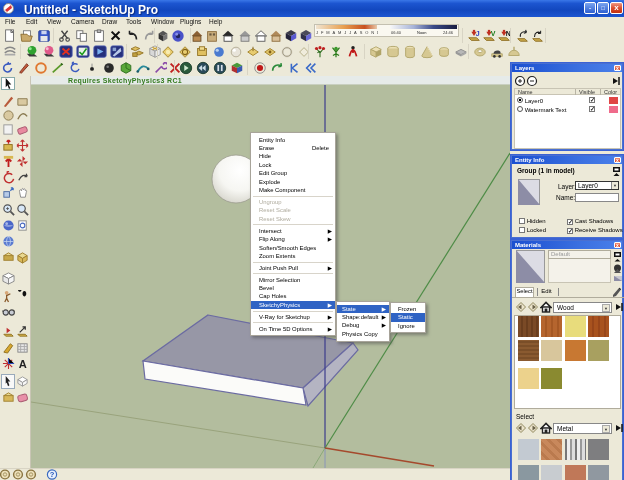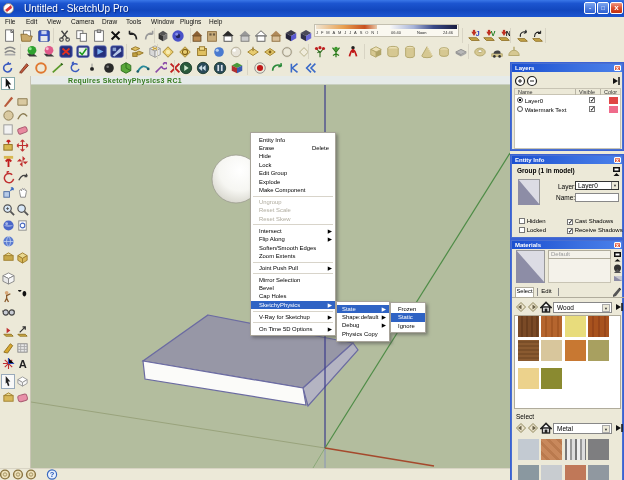--- a/index.html
+++ b/index.html
@@ -1,17 +1,17 @@
 <!DOCTYPE html>
 <html><head><meta charset="utf-8"><style>
 *{margin:0;padding:0;box-sizing:border-box}
 body{width:624px;height:480px;overflow:hidden;font-family:"Liberation Sans",sans-serif;background:#ece9d8;position:relative}
 .abs{position:absolute}
 #title{left:0;top:0;width:624px;height:17px;background:linear-gradient(#3a77e8 0%,#1c55d0 20%,#1247be 60%,#1c55d0 100%);}
-#title .txt{position:absolute;left:24px;top:3px;color:#fff;font-weight:normal;font-size:10px;text-shadow:1px 1px 1px #0a2a80}
+#title .txt{position:absolute;left:24px;top:3px;color:#fff;font-weight:bold;font-size:12px;text-shadow:1px 1px 1px #0a2a80}
 #menubar{left:0;top:17px;width:624px;height:10px;background:#ece9d8;font-size:6.5px;color:#111}
 #menubar span{position:absolute;top:1px}
 .tb{background:#ece9d8}
 #canvas{left:31px;top:76px;width:479px;height:392px;background:#b3bd9e}
 #msgbar{left:31px;top:76px;width:479px;height:9px;background:#e6ebe9;border-bottom:1px solid #c8cfc0}
 #msgbar span{position:absolute;left:37px;top:1px;font-size:7px;font-weight:bold;letter-spacing:0.32px;color:#337a1e}
 #status{left:0;top:468px;width:511px;height:12px;background:#ece9d8;border-top:1px solid #d8d4c4}
 .panel-title{height:8px;background:linear-gradient(90deg,#1a4fd0,#3a6fe0 60%,#4a80ea);color:#fff;font-weight:bold;font-size:6px;padding-left:3px;line-height:8px;position:relative}
 .pclose{position:absolute;right:1px;top:1px;width:7px;height:6px;background:linear-gradient(#f09078,#d44426);border:1px solid #fff;border-radius:1px;color:#fff;font-size:5px;line-height:4px;text-align:center;font-weight:bold}
 .menu{background:#fff;border:1px solid #a8a49a;box-shadow:2px 2px 3px rgba(80,80,80,.55);font-size:5.9px;color:#000}

